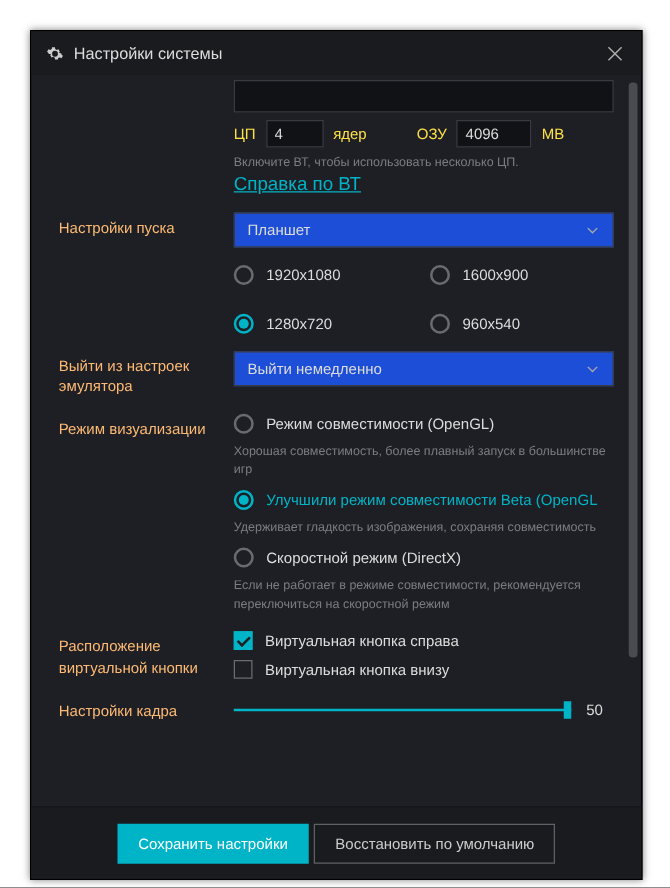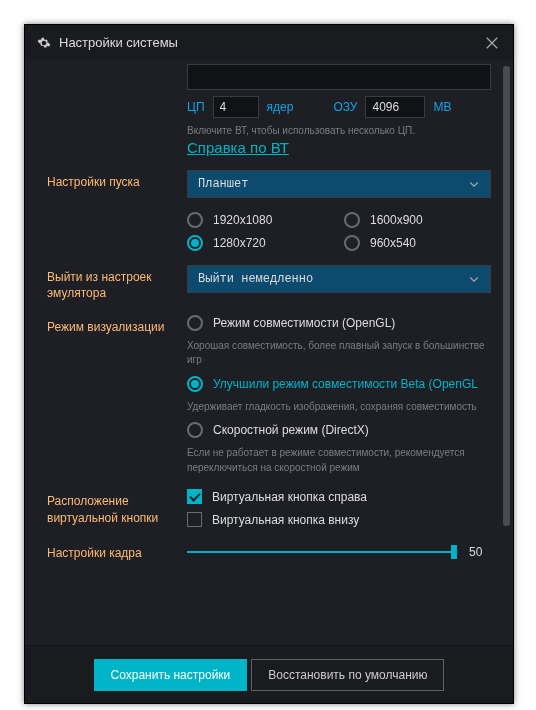--- a/index.html
+++ b/index.html
@@ -64,21 +64,21 @@
   }
   .control-col {
     flex: 1;
   }
   .inline-fields {
     display: flex;
     align-items: center;
     gap: 8px;
     margin-bottom: 6px;
   }
-  .fld-label { color: #0ea5e9; font-size: 12px; }
+  .fld-label { color: #fde047; font-size: 12px; }
   .num-input {
     background: #111216;
     border: 1px solid #3a3b40;
     color: #ddd;
     padding: 3px 6px;
     width: 46px;
     height: 22px;
     font-size: 12px;
   }
   .num-input.wide { width: 60px; }
@@ -89,39 +89,38 @@
     margin-top: 3px;
   }
   .hint a, .link {
     color: #00b4c8;
     text-decoration: underline;
     cursor: pointer;
     font-size: 15px;
   }
   .select {
     width: 100%;
-    background: #0c4a6e;
+    background: #1d4ed8;
     border: 1px solid #3a3b40;
     color: #ddd;
     height: 28px;
     padding: 0 10px;
     display: flex;
     align-items: center;
     justify-content: space-between;
     cursor: pointer;
-    font-family: Liberation Mono, monospace;
   }
   .chev {
     width: 12px; height: 12px;
     color: #aaa;
   }
   .radio-grid {
     display: grid;
     grid-template-columns: 1fr 1fr;
-    gap: 7px 10px;
+    gap: 23px 10px;
     margin-top: 14px;
   }
   .radio-item, .check-item {
     display: flex;
     align-items: center;
     gap: 10px;
     cursor: pointer;
   }
   .radio {
     width: 16px; height: 16px;

